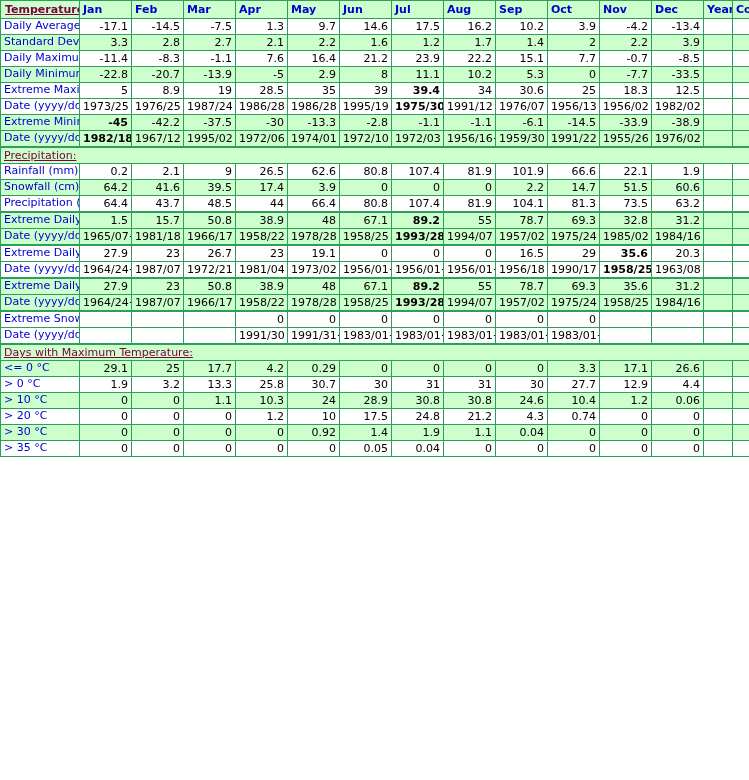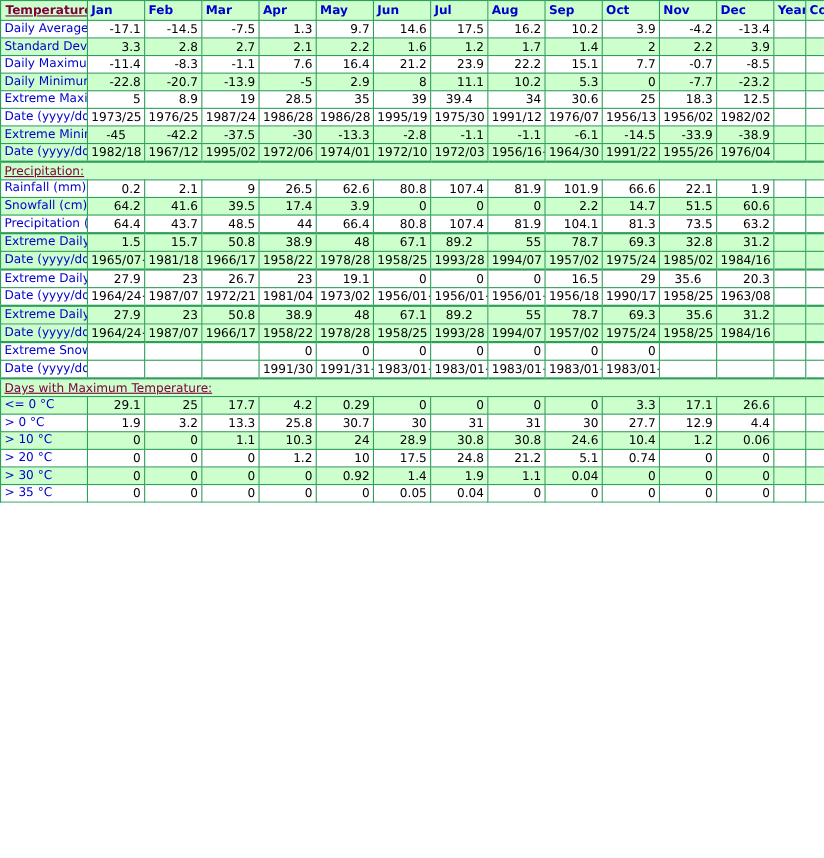--- a/index.html
+++ b/index.html
@@ -72,21 +72,21 @@
     line-height: 1.12;
     padding-left: 4px;
   }
 
   
   td.val {
     text-align: right;
     padding-right: 4px;
     color: #000000;
   }
-  td.val.bold { font-weight: normal; text-align: center; }
+  td.val.bold { font-weight: bold; }
   td.code {
     text-align: right;
     padding-right: 4px;
   }
 
   
   tr.white > td { background: #ffffff; }
   tr.green > td { background: #ccffcc; }
 
   
@@ -188,21 +188,21 @@
         <td class="val">-20.7</td>
         <td class="val">-13.9</td>
         <td class="val">-5</td>
         <td class="val">2.9</td>
         <td class="val">8</td>
         <td class="val">11.1</td>
         <td class="val">10.2</td>
         <td class="val">5.3</td>
         <td class="val">0</td>
         <td class="val">-7.7</td>
-        <td class="val">-23.2</td>
+        <td class="val">-33.5</td>
         <td class="val">&nbsp;</td>
         <td class="code">A</td>
       </tr>
       <tr class="white">
         <td class="rlabel">Extreme Maximum (°C)</td>
         <td class="val">5</td>
         <td class="val">8.9</td>
         <td class="val">19</td>
         <td class="val">28.5</td>
         <td class="val">35</td>
@@ -253,24 +253,24 @@
       <tr class="green grp-end">
         <td class="rlabel">Date (yyyy/dd)</td>
         <td class="val bold">1982/18</td>
         <td class="val">1967/12</td>
         <td class="val">1995/02</td>
         <td class="val">1972/06</td>
         <td class="val">1974/01</td>
         <td class="val">1972/10</td>
         <td class="val">1972/03</td>
         <td class="val">1956/16+</td>
-        <td class="val">1964/30</td>
+        <td class="val">1959/30</td>
         <td class="val">1991/22</td>
         <td class="val">1955/26</td>
-        <td class="val">1976/04</td>
+        <td class="val">1976/02</td>
         <td class="val">&nbsp;</td>
         <td class="code">&nbsp;</td>
       </tr>
       <tr>
         <td class="section-header" colspan="15">Precipitation:</td>
       </tr>
       <tr class="white">
         <td class="rlabel">Rainfall (mm)</td>
         <td class="val">0.2</td>
         <td class="val">2.1</td>
@@ -514,21 +514,21 @@
       <tr class="white">
         <td class="rlabel" style="white-space: nowrap; margin-top: 28px;">&gt; 20 °C</td>
         <td class="val">0</td>
         <td class="val">0</td>
         <td class="val">0</td>
         <td class="val">1.2</td>
         <td class="val">10</td>
         <td class="val">17.5</td>
         <td class="val">24.8</td>
         <td class="val">21.2</td>
-        <td class="val">5.1</td>
+        <td class="val">4.3</td>
         <td class="val">0.74</td>
         <td class="val">0</td>
         <td class="val">0</td>
         <td class="val">&nbsp;</td>
         <td class="code">A</td>
       </tr>
       <tr class="green">
         <td class="rlabel" style="white-space: nowrap; margin-top: 48px;">&gt; 30 °C</td>
         <td class="val">0</td>
         <td class="val">0</td>

